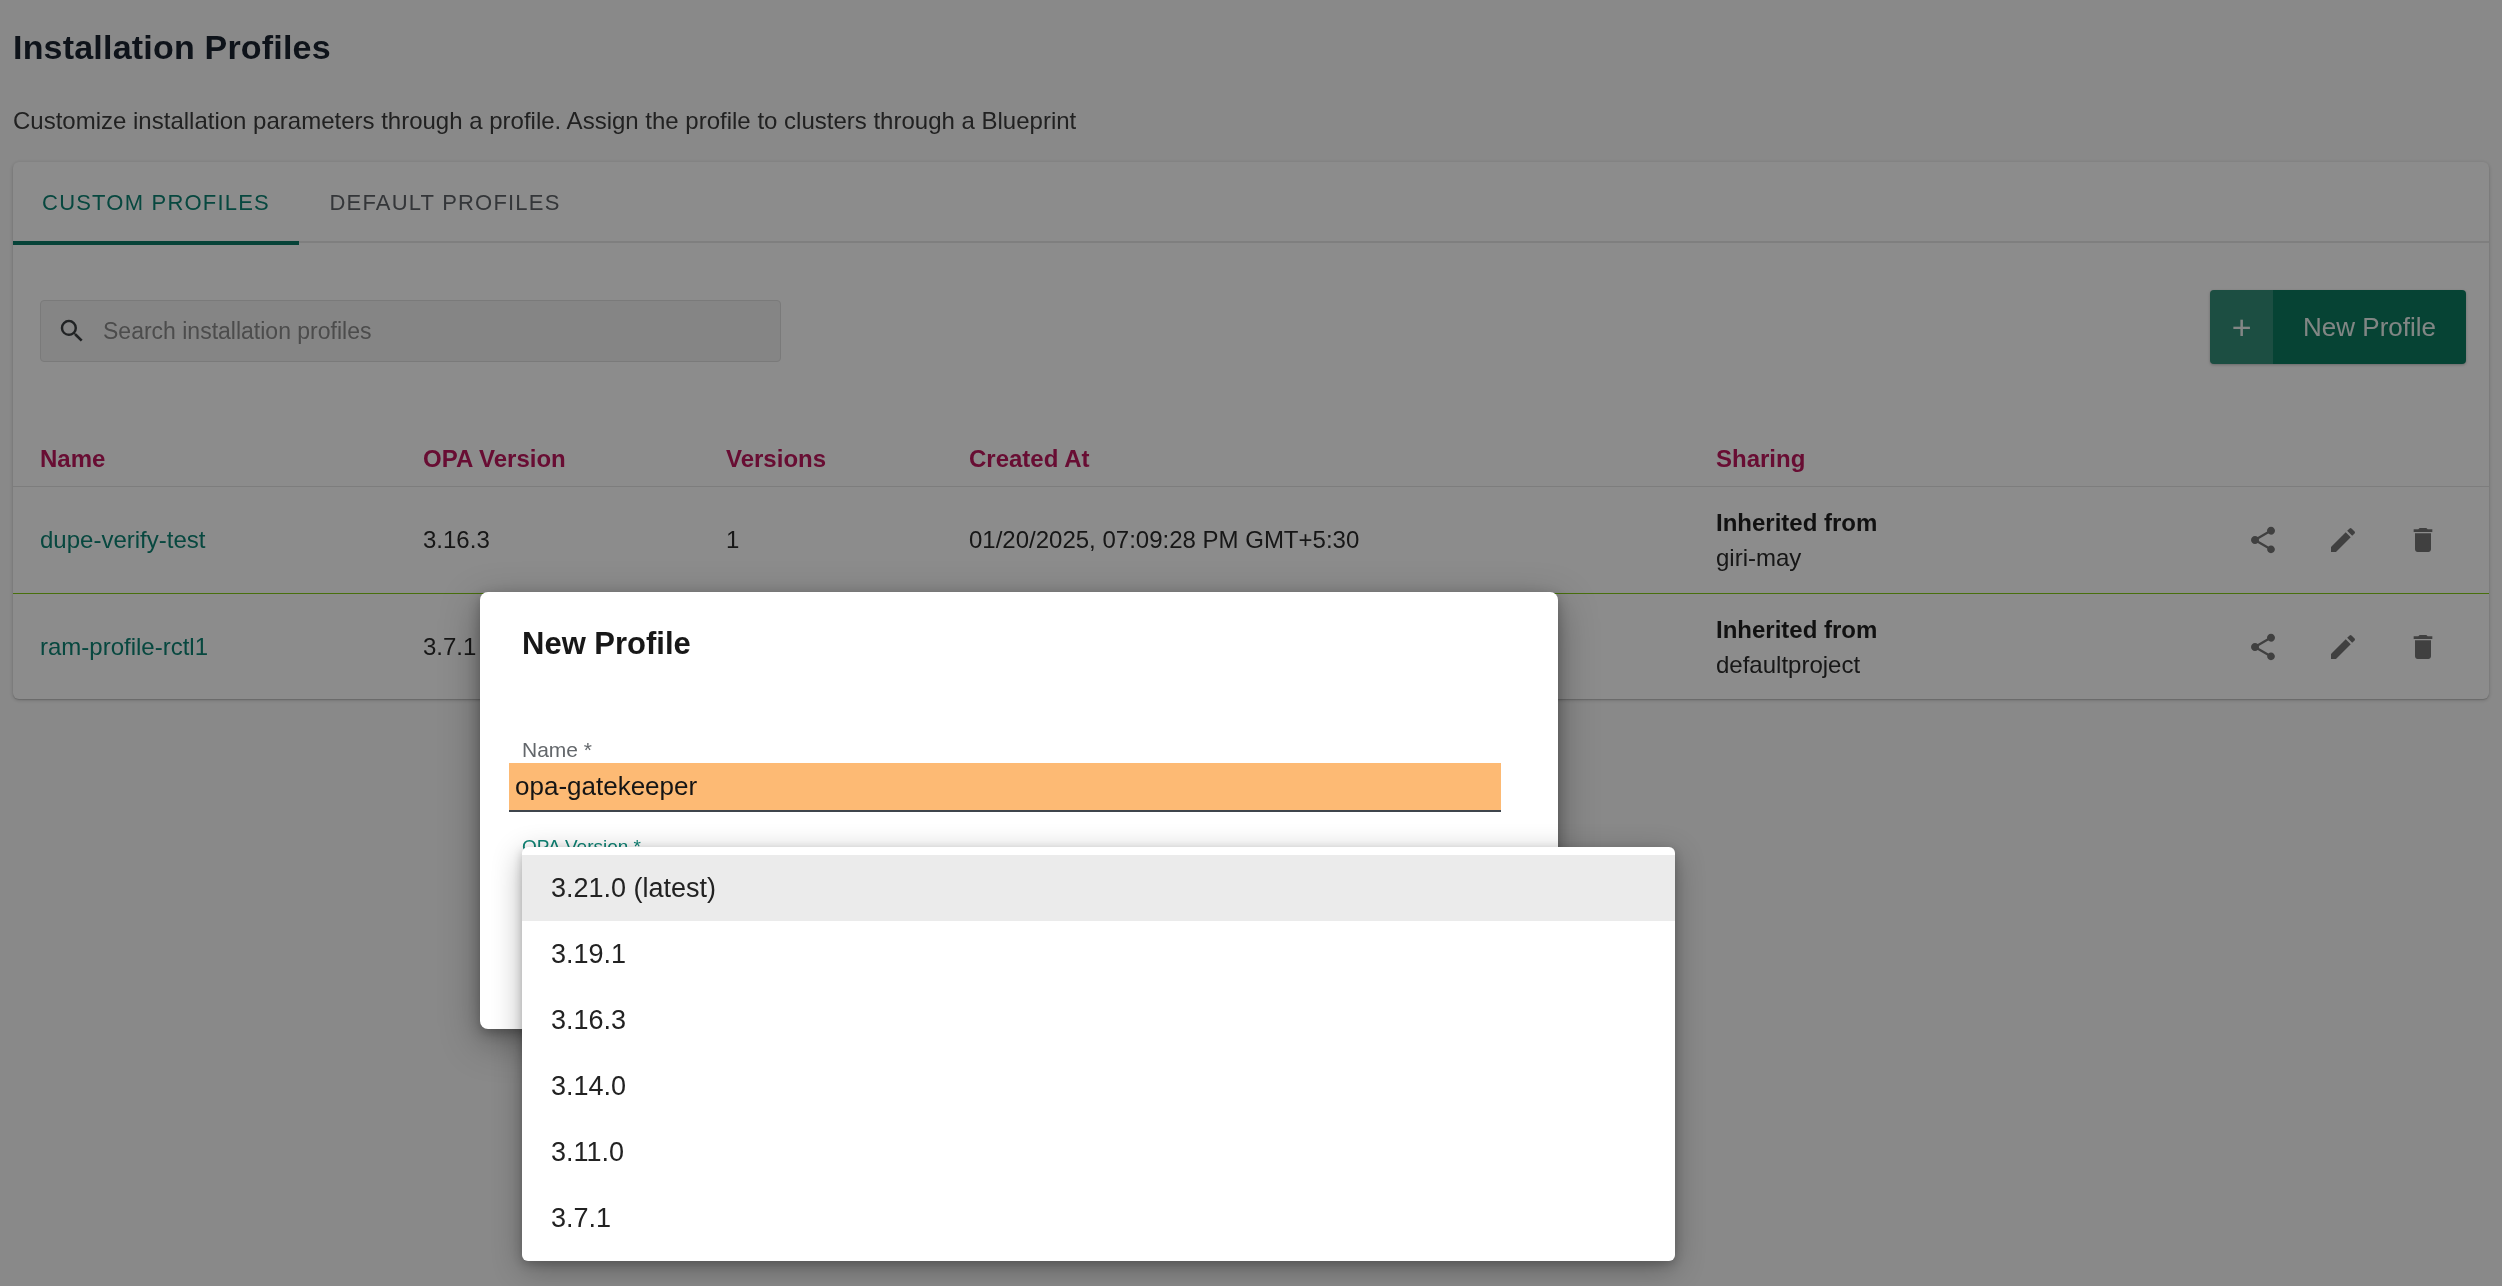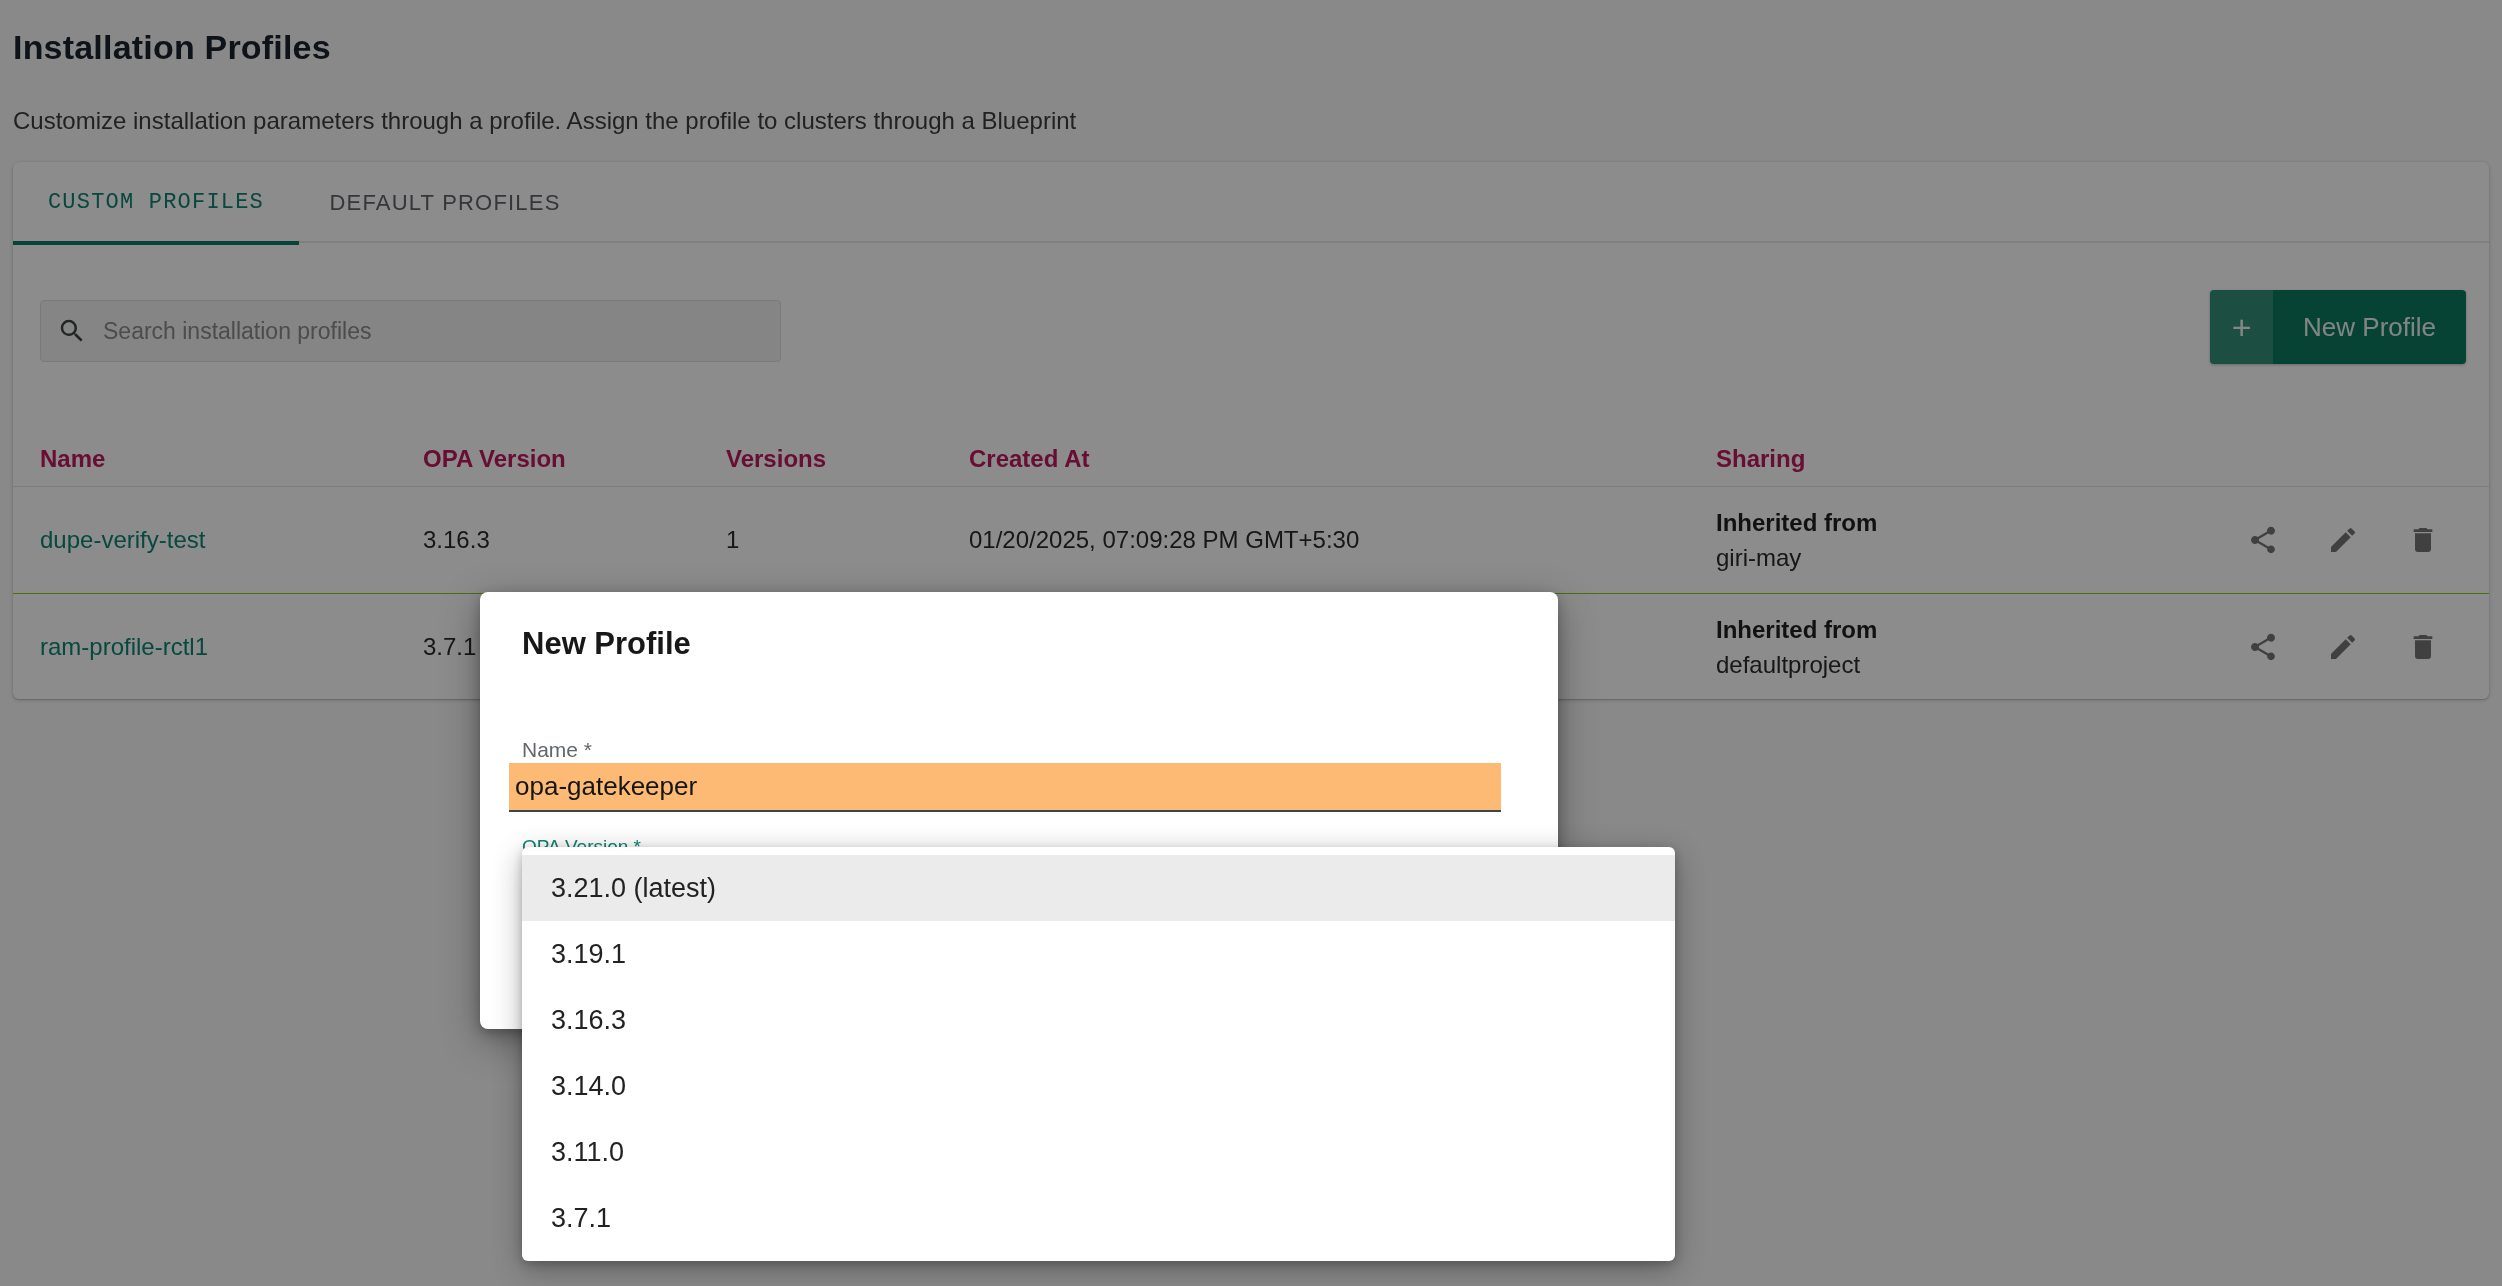--- a/index.html
+++ b/index.html
@@ -16,21 +16,21 @@
 
   .card {
     position:absolute; left:13px; top:162px; width:2476px; height:537px;
     background:#ffffff; border-radius:6px;
     box-shadow:0 1px 4px rgba(0,0,0,.2), 0 1px 1px rgba(0,0,0,.12);
   }
   .tabs { position:absolute; left:0; top:0; right:0; height:81px;
     border-bottom:2px solid #e7e7e7; display:flex; }
   .tab { height:81px; display:flex; align-items:center; justify-content:center;
     font-size:22px; font-weight:500; letter-spacing:1.2px; color:#5f6368; cursor:pointer; }
-  .tab.active { color:#0e8374; position:relative;font-family:Liberation Mono, monospace; }
+  .tab.active { color:#0e8374; position:relative; }
   .tab.active::after { content:""; position:absolute; left:0; right:0; bottom:-2px; height:4px; background:#0c7a66; }
   .tab:nth-child(1){ width:286px; }
   .tab:nth-child(2){ width:292px;justify-content:center; }
 
   .search-box { position:absolute; left:27px; top:138px; width:741px; height:62px;
     background:#f3f3f3; border:1px solid #dedede; border-radius:4px;
     display:flex; align-items:center; padding-left:16px; }
   .search-box svg { flex:0 0 auto; }
   .search-input { border:none; outline:none; background:transparent; margin-left:16px;
     font-size:23px; color:#333; width:600px; font-family:inherit; }

